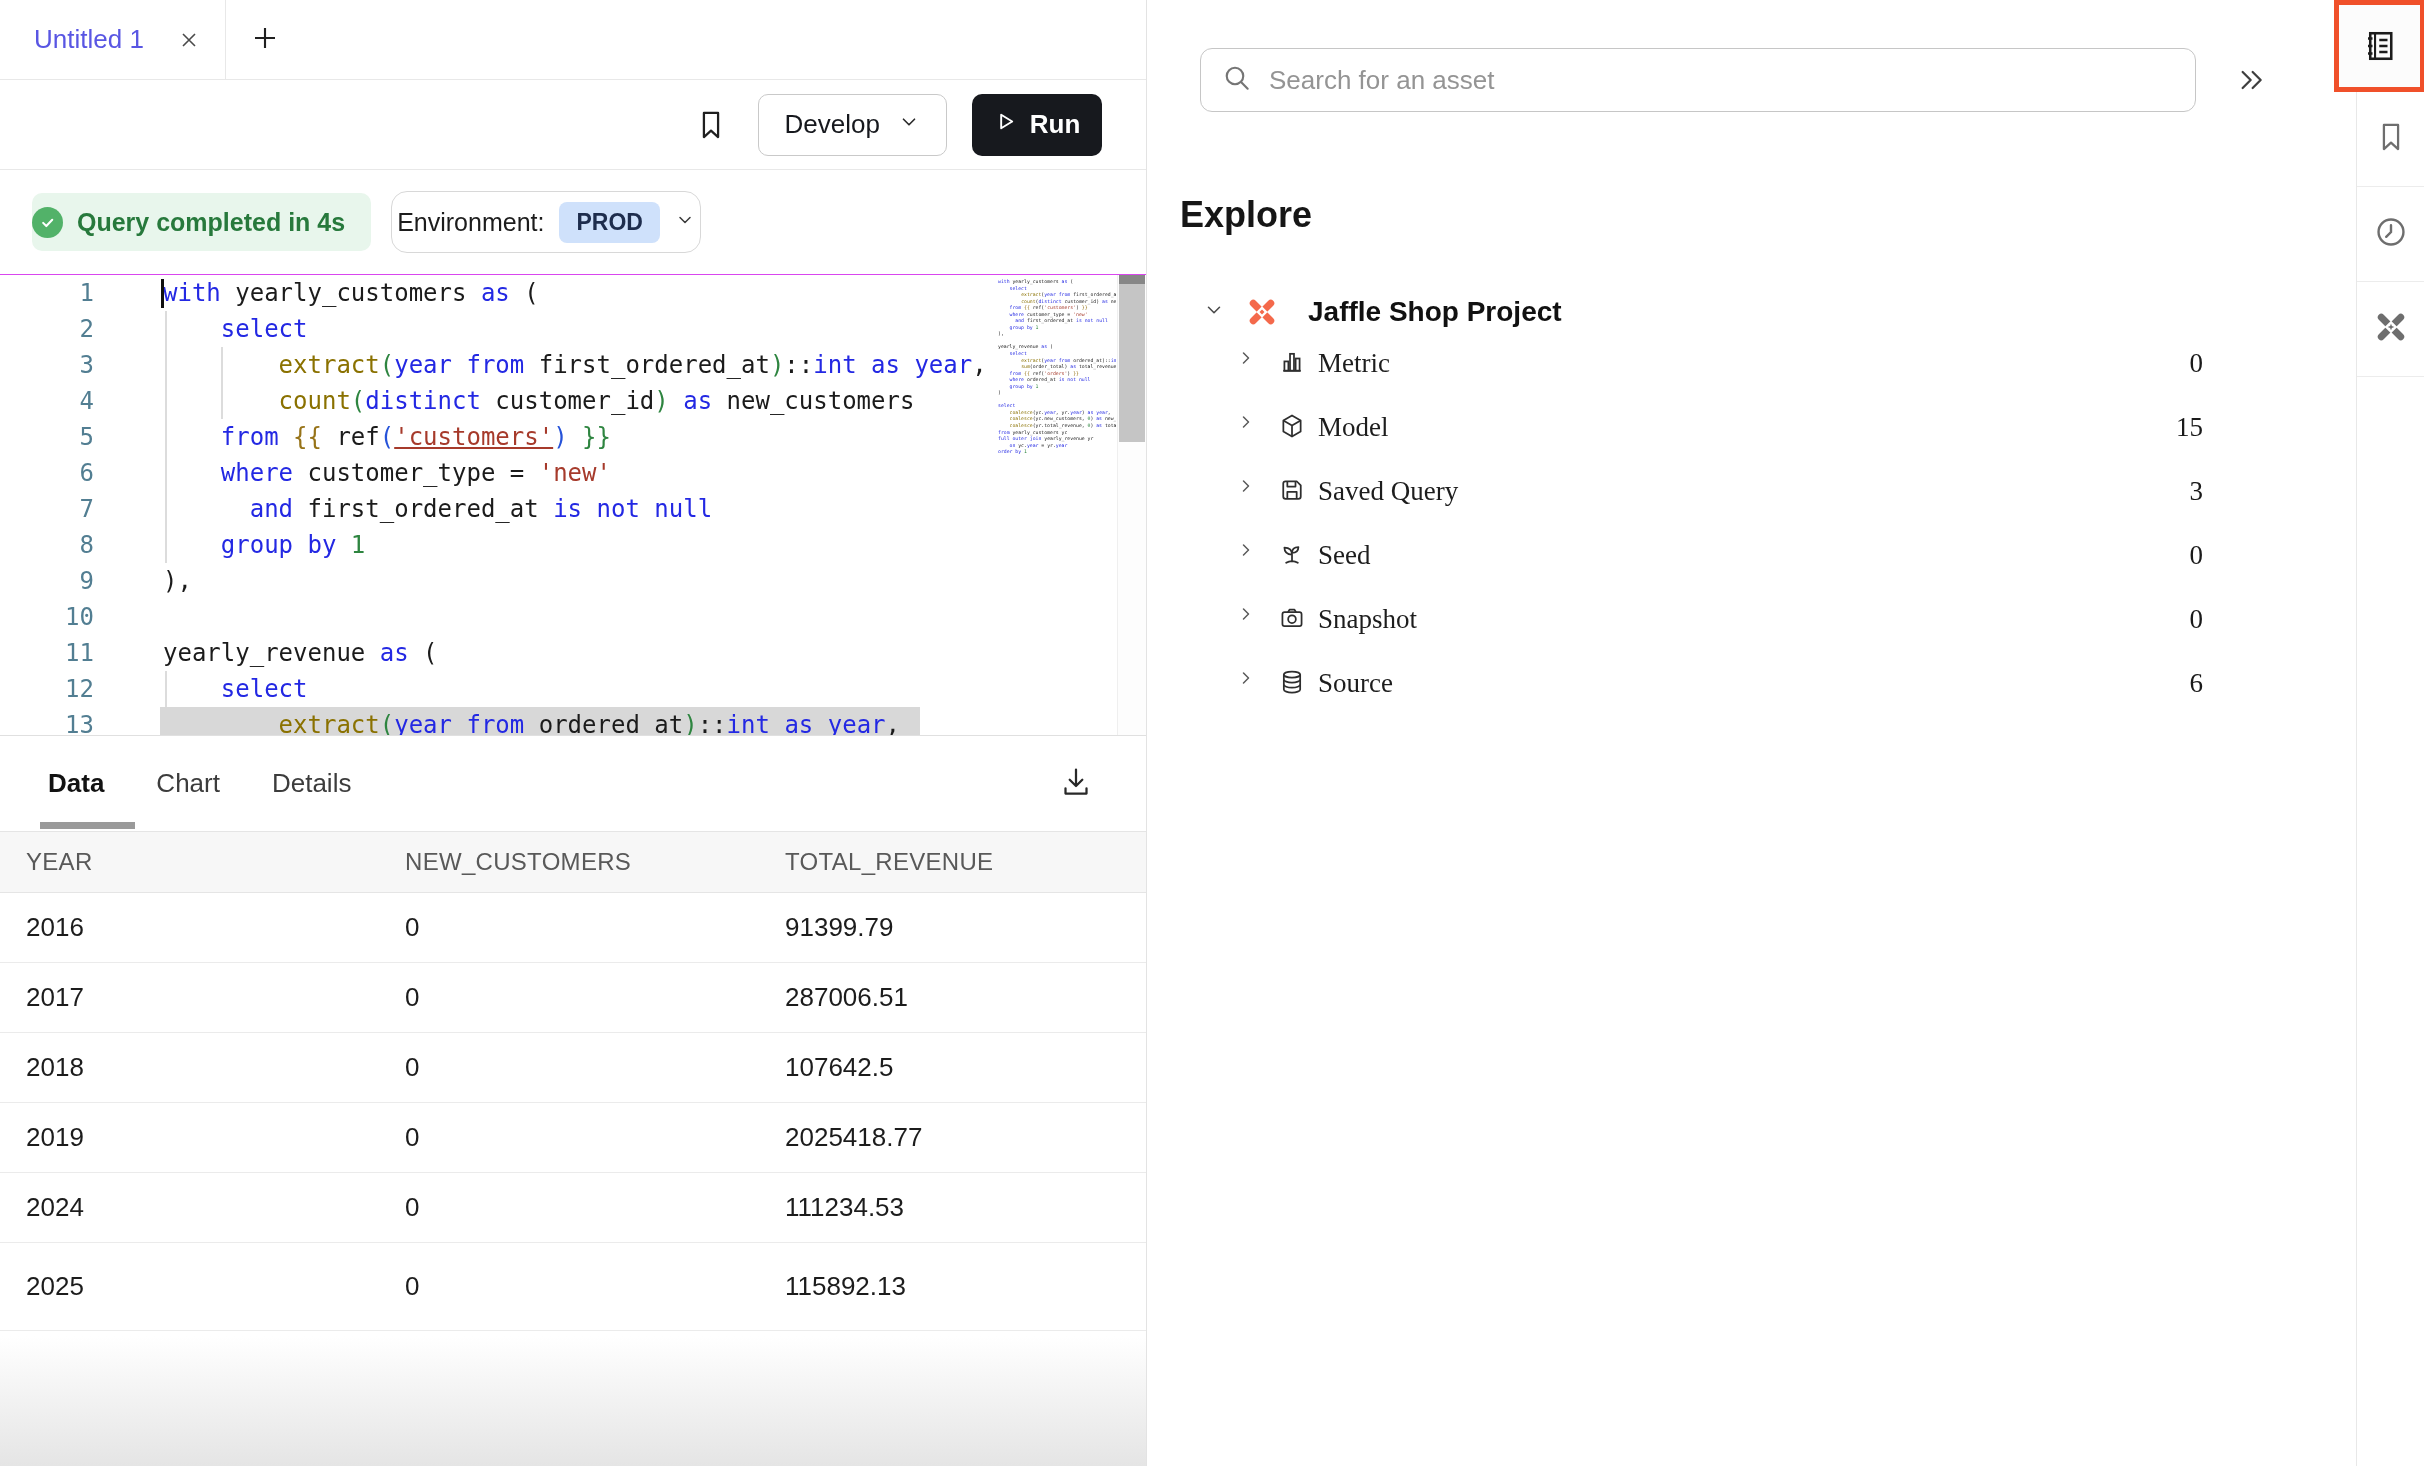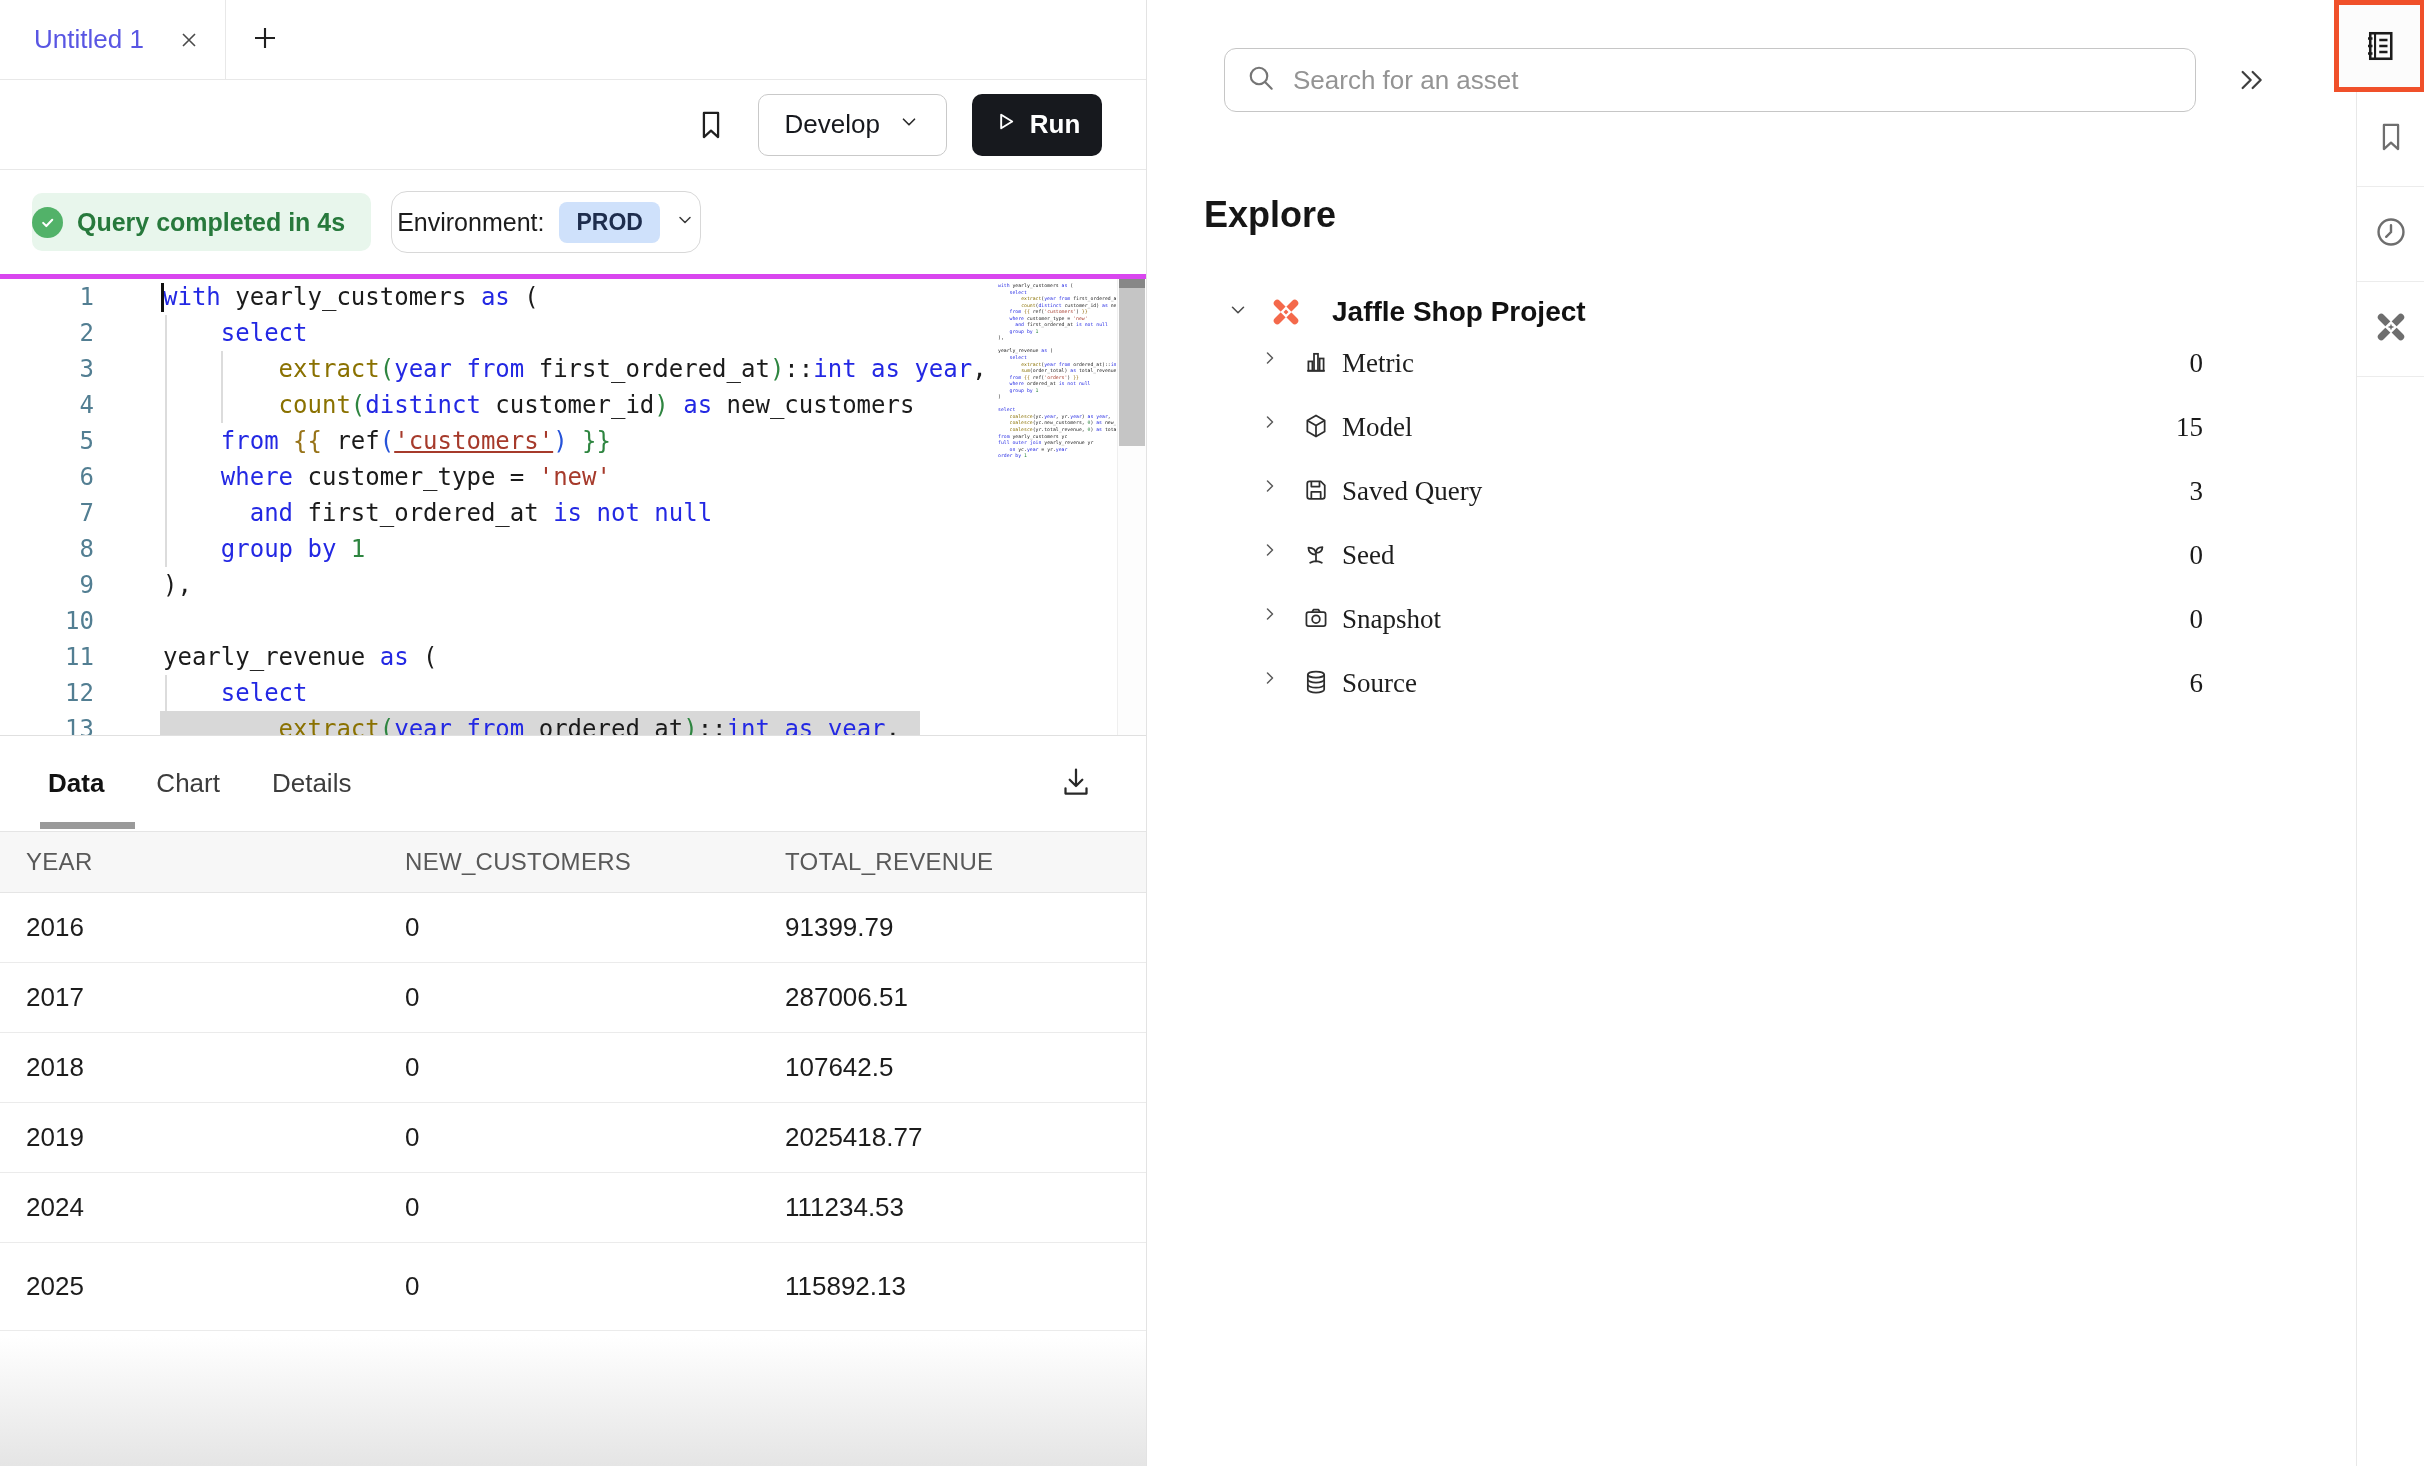--- a/index.html
+++ b/index.html
@@ -22,21 +22,21 @@
 
   .status-row { height:104px; display:flex; align-items:center; padding-left:32px; gap:20px; }
   .ok-badge { height:58px; background:#e8f6ec; border-radius:10px; display:flex; align-items:center; gap:14px; padding:0 26px 0 0;justify-content:flex-end; }
   .ok-circle { width:31px; height:31px; border-radius:50%; background:#52b269; display:flex; align-items:center; justify-content:center; }
   .ok-text { color:#27793c; font-size:25px; font-weight:600; }
   .env-pill { height:62px; border:1px solid #d8d8d8; border-radius:16px; display:flex; align-items:center; gap:15px; padding:0 5px; cursor:pointer; }
   .env-label { font-size:25px; color:#1c1c1c; }
   .env-chip { background:#cfe1fb; color:#1e2d4d; border-radius:8px; padding:7px 17px; font-size:23px; font-weight:600; }
 
   
-  .editor { position:relative; height:462px; border-top:5px solid #d946ef; border-bottom:1px solid #e0e0e0; overflow:hidden; font-family:"DejaVu Sans Mono", monospace; font-size:24px; }
+  .editor { position:relative; height:462px; border-top:1px solid #d946ef; border-bottom:1px solid #e0e0e0; overflow:hidden; font-family:"DejaVu Sans Mono", monospace; font-size:24px; }
   .code-line { height:36px; line-height:36px; white-space:pre; position:relative; z-index:2; }
   .gut { display:inline-block; width:94px; text-align:right; color:#527e92; }
   .code { padding-left:69px; }
   .tok-k  { color:#2328e3; }
   .tok-f  { color:#8a7100; }
   .tok-s  { color:#a63a2b; }
   .tok-l  { color:#a63a2b; text-decoration:underline; }
   .tok-n  { color:#2e8540; }
   .tok-b1 { color:#977318; }
   .tok-b2 { color:#2e8540; }
@@ -59,21 +59,21 @@
   .download-btn { position:absolute; right:52px; top:29px; cursor:pointer; }
 
   .grid-head { display:grid; grid-template-columns:405px 380px 1fr; height:62px; align-items:center; background:#f7f7f7; border-top:1px solid #e5e5e5; border-bottom:1px solid #e5e5e5; color:#595959; font-size:24px; letter-spacing:0.3px; }
   .grid-row { display:grid; grid-template-columns:405px 380px 1fr; height:70px; align-items:center; border-bottom:1px solid #ebebeb; color:#1c1c1c; font-size:26px; }
   .grid-row:last-child { height:88px; }
   .c1 { padding-left:26px; }
 
   .fade { position:absolute; left:0; right:0; bottom:0; height:130px; background:linear-gradient(to bottom, rgba(232,232,232,0), rgba(226,226,226,0.9)); pointer-events:none; z-index:9; }
 
   
-  .right-panel { position:absolute; left:1148px; top:0; width:1120px; height:1466px; background:#fff;padding-left:24px; }
+  .right-panel { position:absolute; left:1148px; top:0; width:1120px; height:1466px; background:#fff; }
   .search-row { display:flex; align-items:center; padding:48px 0 0 52px; }
   .search-box { width:1032px; height:64px; border:1.5px solid #c6c6c6; border-radius:12px; display:flex; align-items:center; padding-left:20px; gap:16px; background:#fff; }
   .search-box input { border:none; outline:none; flex:1; font-size:26px; color:#333; font-family:"Liberation Sans", sans-serif; background:transparent; }
   .search-box input::placeholder { color:#949494; }
   .collapse-btn { margin-left:40px; display:flex; cursor:pointer; }
   .explore-title { margin:82px 0 0 32px; font-size:36px; font-weight:600; color:#161616; }
   .tree { margin-top:54px; }
   .project-row { height:44px; display:flex; align-items:center; padding-left:55px; cursor:pointer; }
   .project-name { font-size:28px; font-weight:600; color:#111; margin-left:31px; }
   .tree-items { margin-top:14px; }

